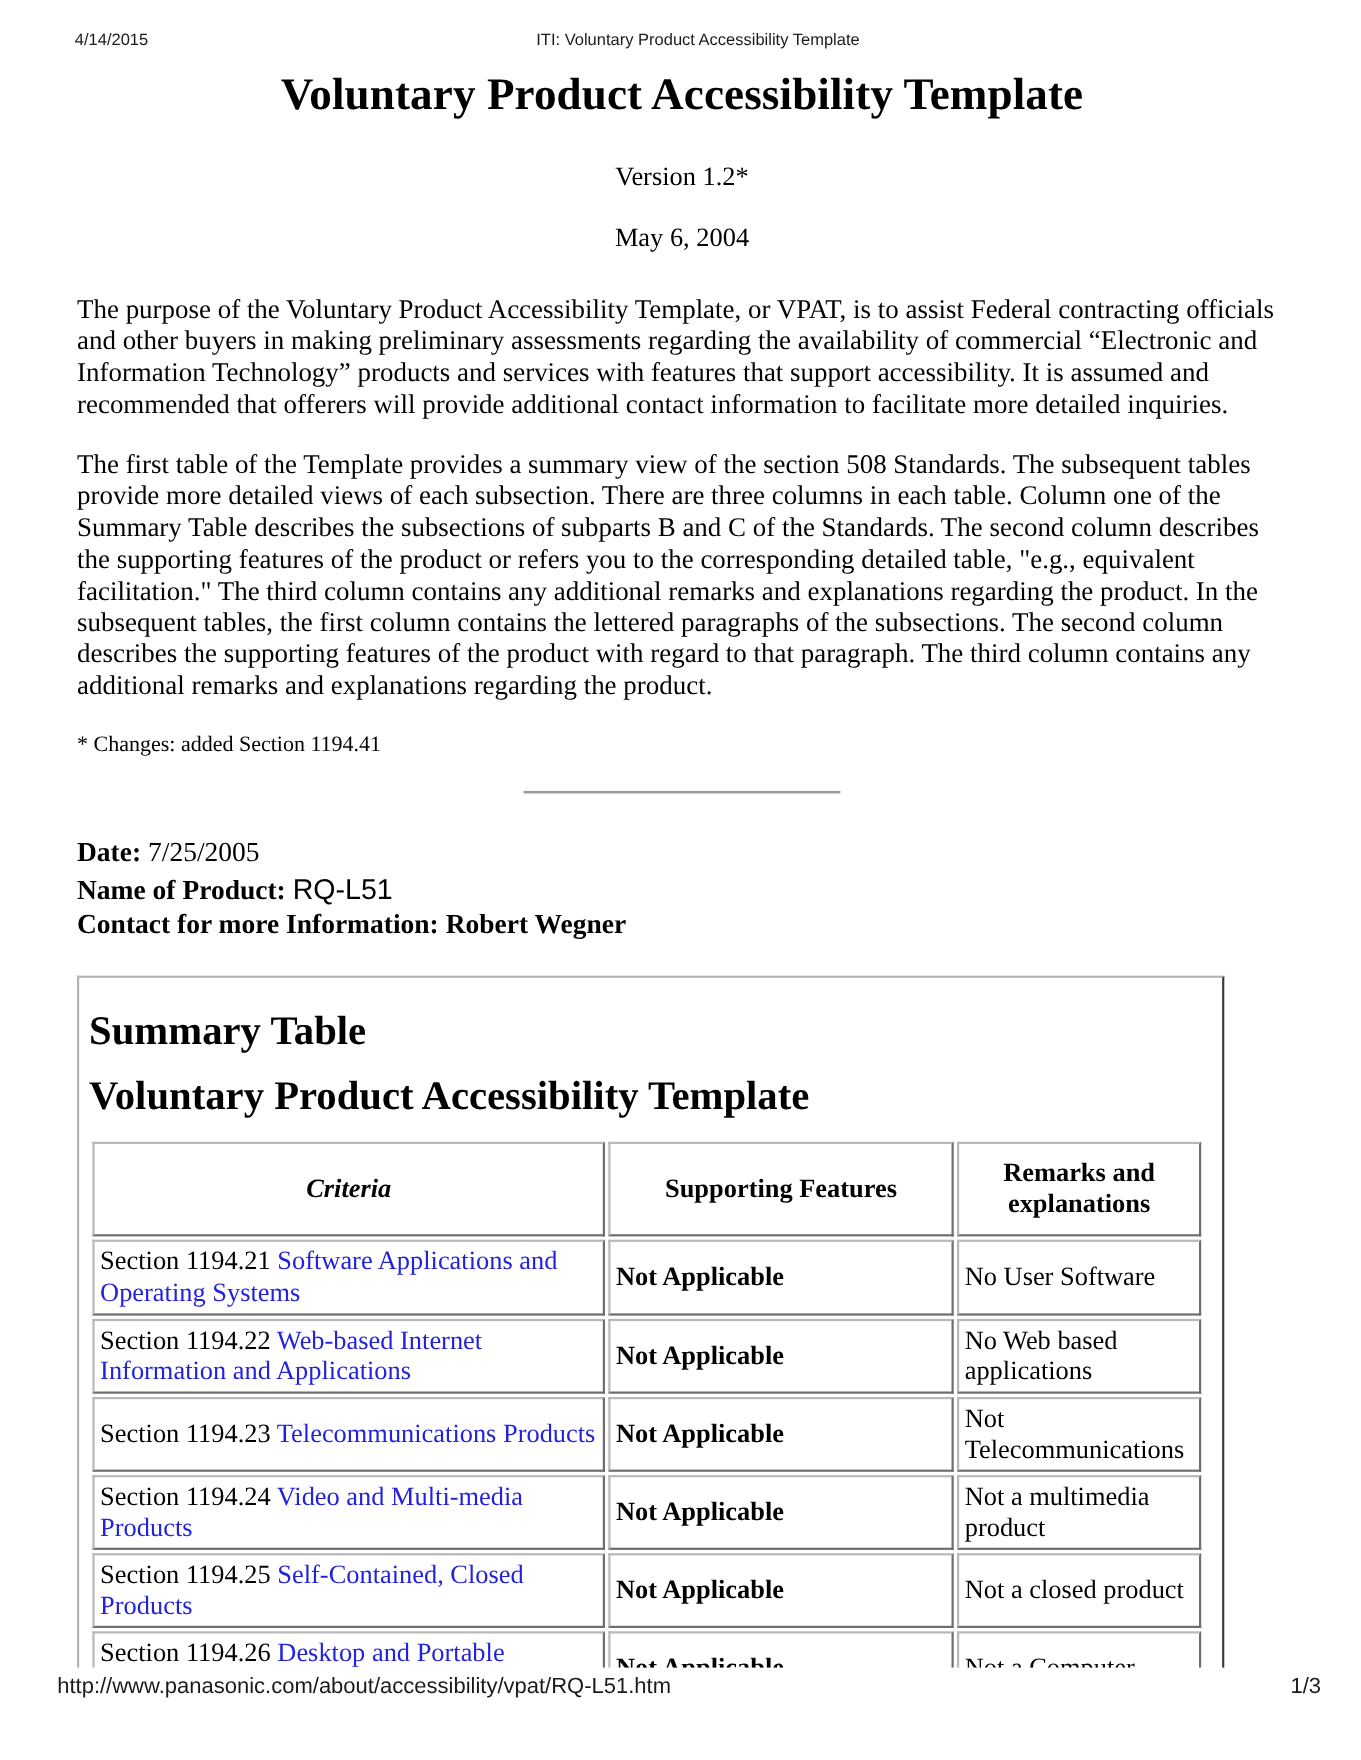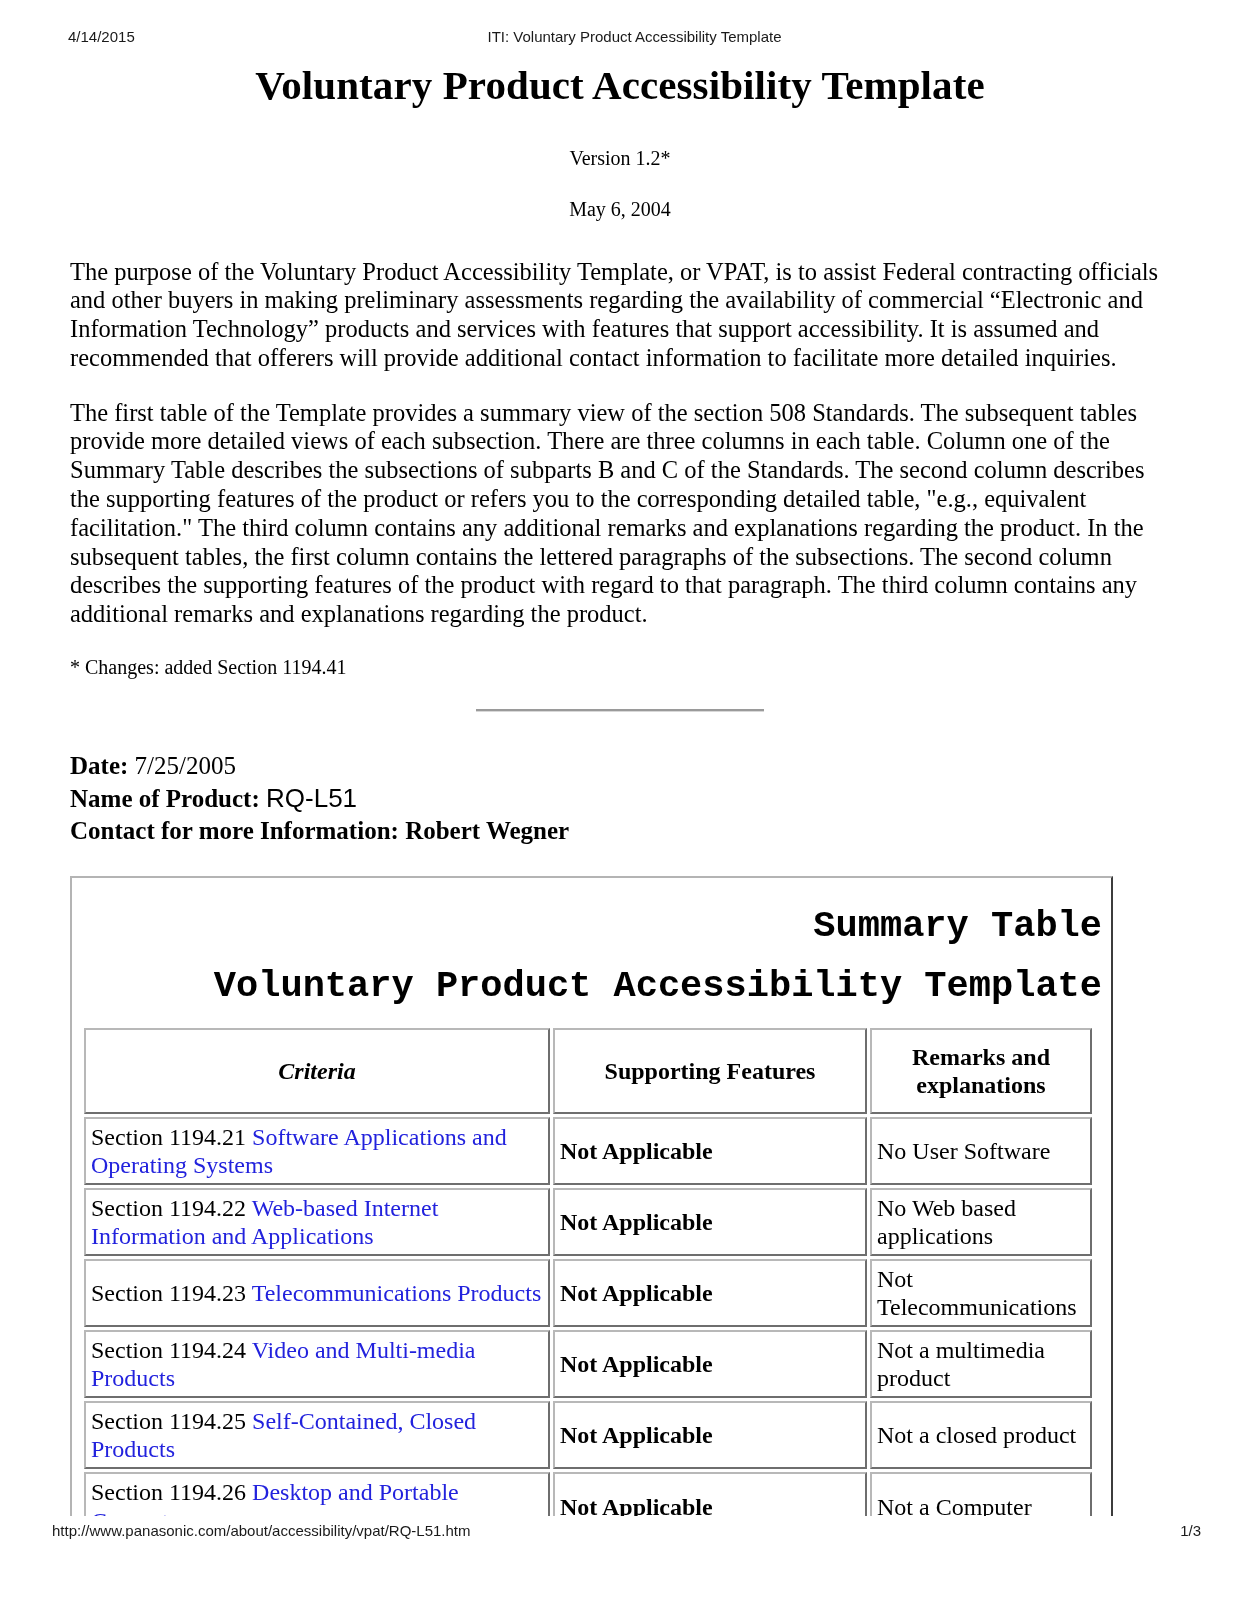--- a/index.html
+++ b/index.html
@@ -63,21 +63,21 @@
     font-weight: bold;
     text-align: center;
     margin: 0;
     padding: 0;
     line-height: 1.16;
     letter-spacing: 0.1px;
   }
 
   .centered-line {
     text-align: center;
-    font-size: 20px;
+    font-size: 24px;
     line-height: 1.25;
   }
   .spacer-lg { height: 36px; }
   .spacer-md { height: 26px; }
 
   p.body-para {
     font-size: 24.5px;
     line-height: 1.175;
     margin: 0;
     padding: 0;
@@ -121,26 +121,25 @@
     border-left-color: #b4b4b4;
     border-right-color: #3c3c3c;
     border-bottom-color: #3c3c3c;
     width: 1043px;
     box-sizing: border-box;
     padding: 8px 9px 0 9px;
     background: #ffffff;
   }
 
   .tbl-caption {
-    text-align: right;
+    text-align: left;
     font-weight: bold;
     font-size: 37px;
     line-height: 1.22;
     margin: 18px 0 4px 0;
-    font-family: Liberation Mono, monospace;
   }
   .tbl-caption.second {
     font-size: 37px;
     margin: 14px 0 16px 0;
   }
 
   table.summary {
     border-collapse: separate;
     border-spacing: 3px;
     width: 1008px;
@@ -210,21 +209,21 @@
   .cut-row td { height: 10px; padding: 0; }
 
   
   .print-footer {
     position: absolute;
     bottom: 58px;
     left: 0;
     width: 1237px;
     height: 20px;
     font-family: "Liberation Sans", "DejaVu Sans", sans-serif;
-    font-size: 15px;
+    font-size: 20px;
     color: #1a1a1a;
     text-align: right;
   }
   .print-footer .pf-url {
     position: absolute;
     left: 52px;
     top: 0;
     white-space: nowrap;
   }
   .print-footer .pf-page {

